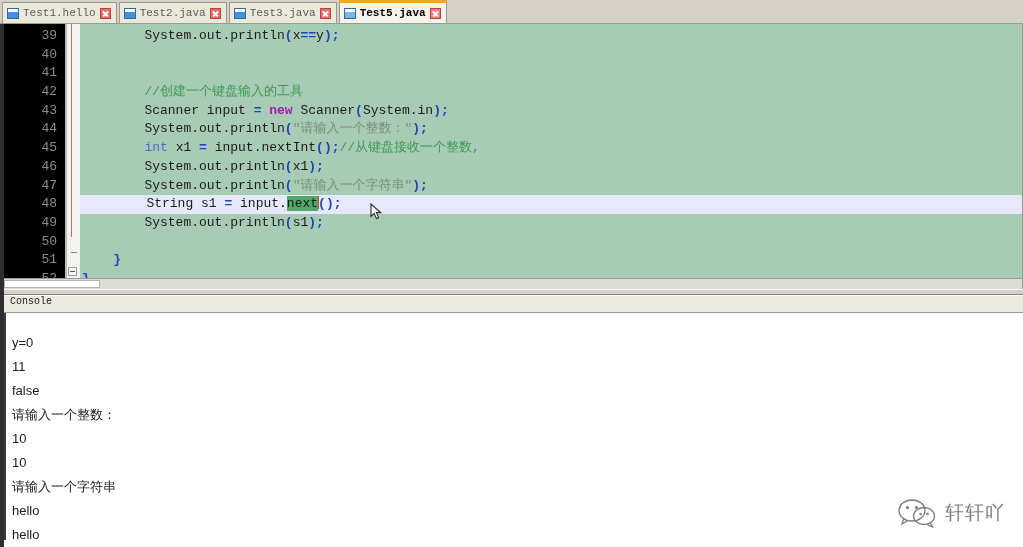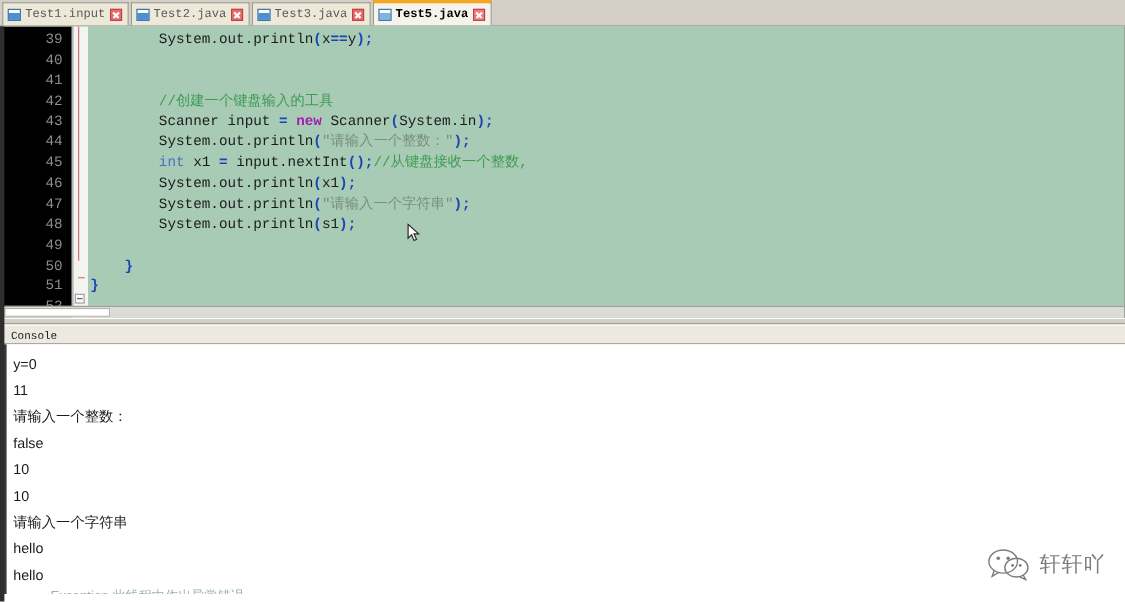--- a/index.html
+++ b/index.html
@@ -232,34 +232,34 @@
     border-bottom: 1px solid #808080;
     box-sizing: border-box;
   }
   .console-header {
     height: 18px;
     background: #ece9e0;
     border-top: 1px solid #ffffff;
     border-bottom: 1px solid #9a9a93;
     border-left: 2px solid #6f6f6f;
     display: flex;
-    align-items: flex-end;
+    align-items: flex-start;
     padding-left: 8px;
     box-sizing: border-box;
     font-family: "Liberation Mono", monospace;
     font-size: 10px;
     color: #1b1b1b;
   }
   .console-body {
     position: relative;
     height: 227px;
     background: #ffffff;
     border-left: 6px solid #3a3a3a;
     box-sizing: border-box;
-    padding: 6px 0 0 6px;
+    padding: 18px 0 0 6px;
     overflow: hidden;
   }
   .console-line {
     height: 24px;
     line-height: 24px;
     font-family: "Liberation Sans", sans-serif;
     font-size: 13px;
     color: #1b1b1b;
     white-space: pre;
   }
@@ -298,21 +298,21 @@
     background: #2e2e2e;
     z-index: 10;
   }
 </style>
 </head>
 <body>
 
 <div class="tabbar">
   <div class="tab">
     <span class="tab-file-icon"></span>
-    <span class="tab-label">Test1.input</span>
+    <span class="tab-label">Test1.hello</span>
     <span class="tab-close"></span>
   </div>
   <div class="tab">
     <span class="tab-file-icon"></span>
     <span class="tab-label">Test2.java</span>
     <span class="tab-close"></span>
   </div>
   <div class="tab">
     <span class="tab-file-icon"></span>
     <span class="tab-label">Test3.java</span>
@@ -355,20 +355,21 @@
   <div class="code-area">
     <div class="code-line"><span class="tok-plain">        System.out.println</span><span class="tok-brace">(</span><span class="tok-plain">x</span><span class="tok-op">==</span><span class="tok-plain">y</span><span class="tok-brace">);</span></div>
     <div class="code-line"> </div>
     <div class="code-line"> </div>
     <div class="code-line"><span class="tok-cmt">        //创建一个键盘输入的工具</span></div>
     <div class="code-line"><span class="tok-plain">        Scanner input </span><span class="tok-op">=</span><span class="tok-plain"> </span><span class="tok-kw">new</span><span class="tok-plain"> Scanner</span><span class="tok-brace">(</span><span class="tok-plain">System.in</span><span class="tok-brace">);</span></div>
     <div class="code-line"><span class="tok-plain">        System.out.println</span><span class="tok-brace">(</span><span class="tok-str">"请输入一个整数："</span><span class="tok-brace">);</span></div>
     <div class="code-line"><span class="tok-plain">        </span><span class="tok-type">int</span><span class="tok-plain"> x1 </span><span class="tok-op">=</span><span class="tok-plain"> input.nextInt</span><span class="tok-brace">();</span><span class="tok-cmt">//从键盘接收一个整数,</span></div>
     <div class="code-line"><span class="tok-plain">        System.out.println</span><span class="tok-brace">(</span><span class="tok-plain">x1</span><span class="tok-brace">);</span></div>
     <div class="code-line"><span class="tok-plain">        System.out.println</span><span class="tok-brace">(</span><span class="tok-str">"请输入一个字符串"</span><span class="tok-brace">);</span></div>
+    <div class="code-line current"><span class="tok-plain">        String s1 </span><span class="tok-op">=</span><span class="tok-plain"> input.</span><span class="tok-sel">next</span><span class="caret"></span><span class="tok-brace">();</span></div>
     <div class="code-line"><span class="tok-plain">        System.out.println</span><span class="tok-brace">(</span><span class="tok-plain">s1</span><span class="tok-brace">);</span></div>
     <div class="code-line"> </div>
     <div class="code-line"><span class="tok-brace">    }</span></div>
     <div class="code-line"><span class="tok-brace">}</span></div>
 
     <svg class="mouse-cursor" style="left:290px; top:179px;" viewBox="0 0 12 18">
       <path d="M1 1 L1 13.5 L4.2 10.4 L6.4 15.6 L8.6 14.6 L6.4 9.6 L10.6 9.6 Z" fill="#ffffff" stroke="#2a2a2a" stroke-width="1.1"></path>
     </svg>
   </div>
 
@@ -379,22 +380,22 @@
 
 <div class="console-sep"></div>
 
 <div class="console-header">
   <span>Console</span>
 </div>
 
 <div class="console-body">
   <div class="console-line">y=0</div>
   <div class="console-line">11</div>
+  <div class="console-line">false</div>
   <div class="console-line">请输入一个整数：</div>
-  <div class="console-line">false</div>
   <div class="console-line">10</div>
   <div class="console-line">10</div>
   <div class="console-line">请输入一个字符串</div>
   <div class="console-line">hello</div>
   <div class="console-line">hello</div>
   <div class="console-line cut">Exception 此线程中作出异常错误</div>
 
   <div class="watermark">
     <svg width="42" height="30" viewBox="0 0 42 30">
       <ellipse cx="16" cy="12.5" rx="13" ry="10.5" fill="none" stroke="#4a4a4a" stroke-width="1.3"></ellipse>

